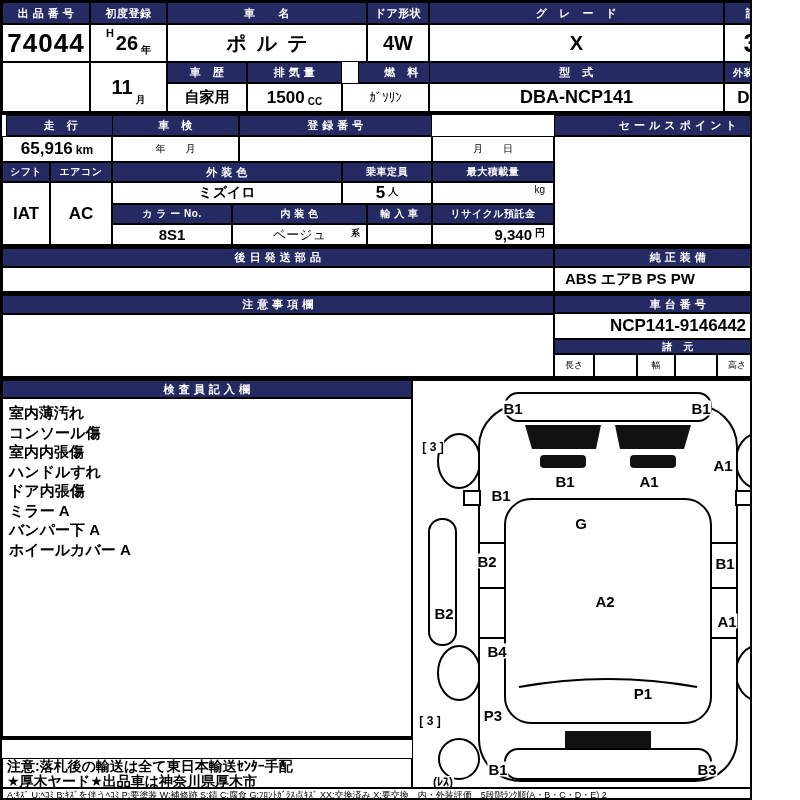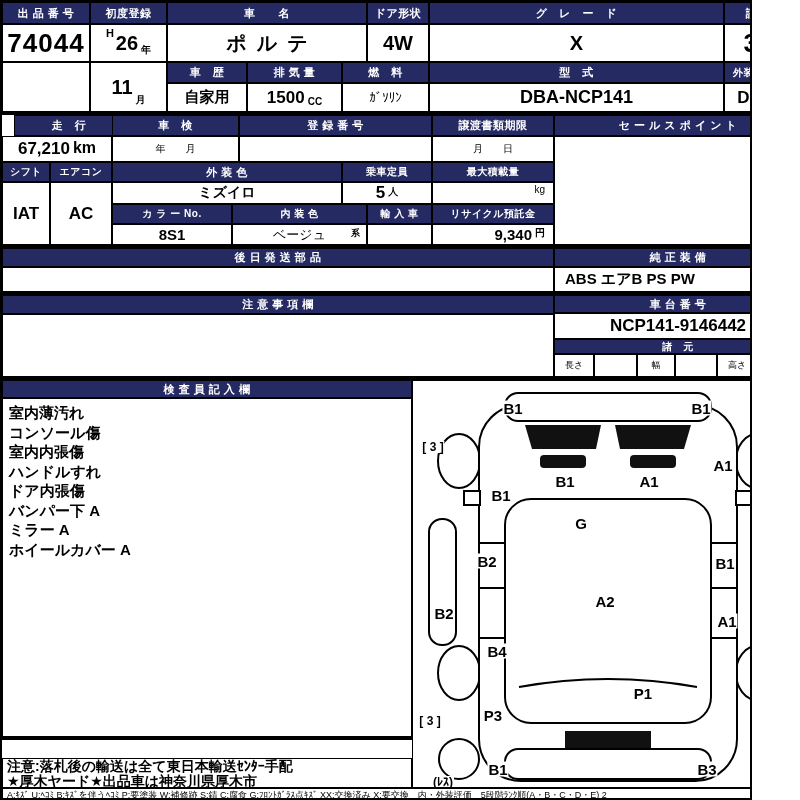--- a/index.html
+++ b/index.html
@@ -56,46 +56,45 @@
   <div class="c v-lg" style="left:427px;top:22px;width:295px;height:38px">X</div>
   <div class="c v-xl" style="left:722px;top:22px;width:78px;height:38px">3.5</div>
 
   <div class="c" style="left:0;top:60px;width:88px;height:50px"></div>
   <div class="c" style="left:88px;top:60px;width:77px;height:50px">
     <span class="v-lg">11</span>
     <span class="unit">月</span>
   </div>
   <div class="c h" style="left:165px;top:60px;width:80px;height:21px">車　歴</div>
   <div class="c h" style="left:245px;top:60px;width:95px;height:21px">排 気 量</div>
-  <div class="c h" style="left:340px;top:60px;width:87px;height:21px">燃　料</div>
+  <div class="c h" style="left:356px;top:60px;width:87px;height:21px">燃　料</div>
   <div class="c h" style="left:427px;top:60px;width:295px;height:21px">型　式</div>
   <div class="c h f10" style="left:722px;top:60px;width:39px;height:21px">外装</div>
   <div class="c h f10" style="left:761px;top:60px;width:39px;height:21px">内装</div>
 
   <div class="c v-15" style="left:165px;top:81px;width:80px;height:29px">自家用</div>
   <div class="c" style="left:245px;top:81px;width:95px;height:29px">
     <span class="v-md">1500</span>
     <span class="unit">CC</span>
   </div>
   <div class="c v-13" style="left:340px;top:81px;width:87px;height:29px">ｶﾞｿﾘﾝ</div>
   <div class="c v-18" style="left:427px;top:81px;width:295px;height:29px">DBA-NCP141</div>
   <div class="c v-md" style="left:722px;top:81px;width:39px;height:29px">D</div>
   <div class="c v-md" style="left:761px;top:81px;width:39px;height:29px">C</div>
 
   <div class="sep" style="left:0;top:110px;width:800px;height:3px"></div>
 
-  <div class="c h" style="left:12px;top:113px;width:110px;height:21px">走　行</div>
+  <div class="c h" style="left:4px;top:113px;width:110px;height:21px">走　行</div>
   <div class="c h" style="left:110px;top:113px;width:127px;height:21px">車　検</div>
   <div class="c h" style="left:237px;top:113px;width:193px;height:21px">登 録 番 号</div>
-  <div class="c h" style="left:430px;top:113px;width:122px;height:21px">譲渡書類期限</div>
   <div class="c h" style="left:552px;top:113px;width:248px;height:21px">セ ー ル ス ポ イ ン ト</div>
 
   <div class="c" style="left:0;top:134px;width:110px;height:26px">
-    <span class="v-md">67,210</span>
-    <span class="unit" style="font-size:16px">km</span>
+    <span class="v-md">65,916</span>
+    <span class="unit" style="font-size:12px">km</span>
   </div>
   <div class="c f10" style="left:110px;top:134px;width:127px;height:26px">年　　月</div>
   <div class="c" style="left:237px;top:134px;width:193px;height:26px"></div>
   <div class="c f10" style="left:430px;top:134px;width:122px;height:26px">月　　日</div>
   <div class="c" style="left:552px;top:134px;width:248px;height:109px"></div>
 
   <div class="c h f10" style="left:0;top:160px;width:48px;height:20px">シフト</div>
   <div class="c h f10" style="left:48px;top:160px;width:62px;height:20px">エアコン</div>
   <div class="c v-md" style="left:0;top:180px;width:48px;height:63px">IAT</div>
   <div class="c v-md" style="left:48px;top:180px;width:62px;height:63px">AC</div>
@@ -148,22 +147,22 @@
 
   <div class="sep" style="left:0;top:375px;width:800px;height:3px"></div>
 
   <div class="c h" style="left:0;top:378px;width:410px;height:18px">検 査 員 記 入 欄</div>
   <div class="c blk" style="left:0;top:396px;width:410px;height:339px;padding-top:4px">
       <div class="note-line">室内薄汚れ</div>
       <div class="note-line">コンソール傷</div>
       <div class="note-line">室内内張傷</div>
       <div class="note-line">ハンドルすれ</div>
       <div class="note-line">ドア内張傷</div>
+      <div class="note-line">ミラー A</div>
       <div class="note-line">バンパー下 A</div>
-      <div class="note-line">ミラー A</div>
       <div class="note-line">ホイールカバー A</div>
     </div>
 
   <div class="sep" style="left:0;top:735px;width:410px;height:3px"></div>
 
   <div class="c blk" style="left:0;top:756px;width:410px;height:30px">
       <div class="office-line">注意:落札後の輸送は全て東日本輸送ｾﾝﾀｰ手配</div>
       <div class="office-line">★厚木ヤード★出品車は神奈川県厚木市</div>
     </div>
 

